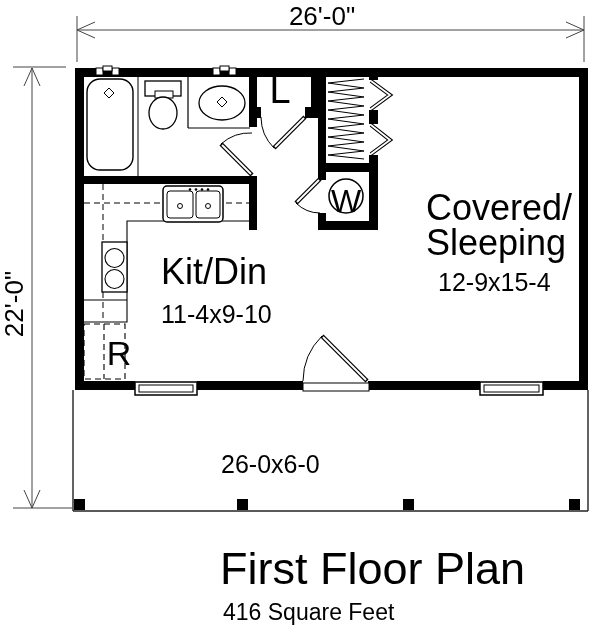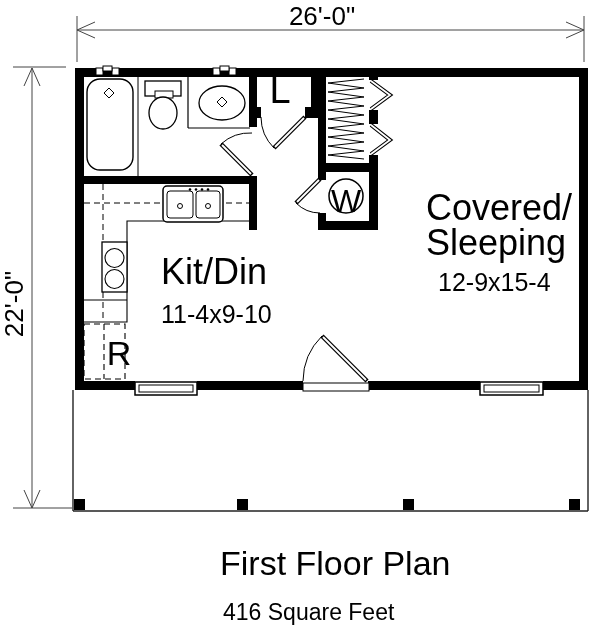--- a/index.html
+++ b/index.html
@@ -11,21 +11,21 @@
   .label{position:absolute;white-space:nowrap;line-height:1;color:#000;}
   .dim{font-size:26px;}
   .dim-v{
     width:120px;height:30px;text-align:center;
     transform:rotate(-90deg);transform-origin:center center;
   }
   .room-name{font-size:36px;}
   .room-size{font-size:25px;}
   .two-line{white-space:pre-line;line-height:35px;}
   .letter{text-align:center;}
-  .title{font-size:34px;}
+  .title{font-size:45px;}
   .subtitle{font-size:23px;text-align:center;}
 </style>
 </head>
 <body>
 
 <div class="canvas">
 
   <svg class="plan-svg" width="600" height="632" viewBox="0 0 600 632">
 
     <g stroke="#444" stroke-width="1" fill="none">
@@ -194,17 +194,18 @@
 
   <div class="label letter" style="left:97px;top:336px;width:44px;font-size:34px;">R</div>
 
   <div class="label room-name" style="left:161px;top:254px;">Kit/Din</div>
   <div class="label room-size" style="left:161px;top:302px;">11-4x9-10</div>
 
   <div class="label room-name two-line" style="left:426px;top:190px;">Covered/
 Sleeping</div>
   <div class="label room-size" style="left:430px;top:270px;margin-left:8px;">12-9x15-4</div>
 
+  <div class="label room-size" style="left:221px;top:452px;">26-0x6-0</div>
 
   <div class="label title" style="left:220px;top:546px;">First Floor Plan</div>
   <div class="label subtitle" style="left:223px;top:601px;">416 Square Feet</div>
 
 </div>
 
 </body></html>

